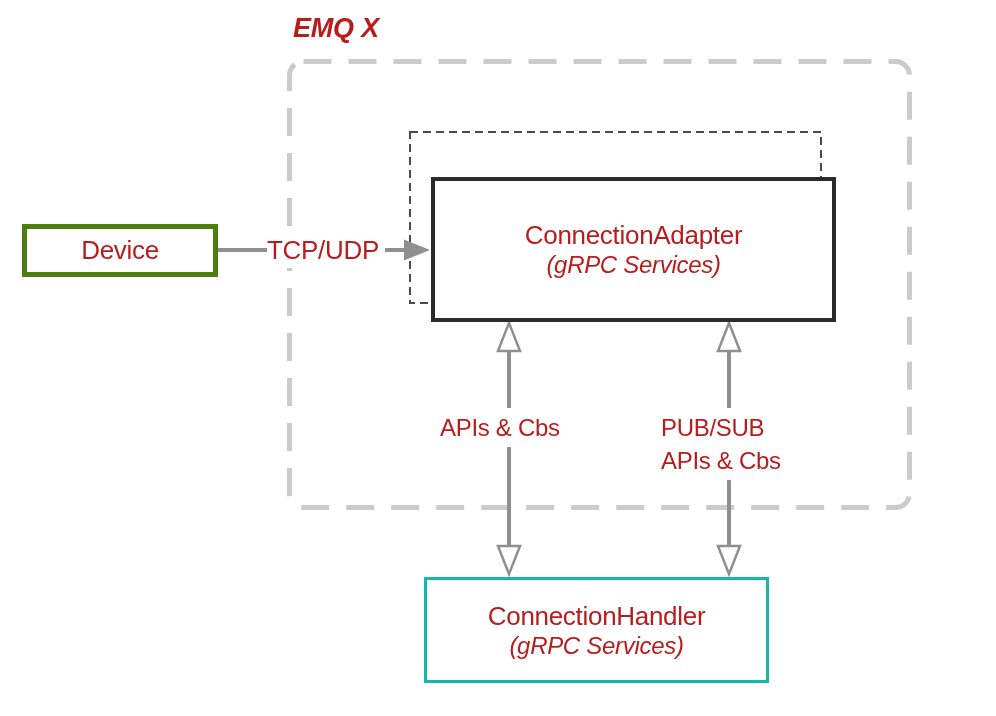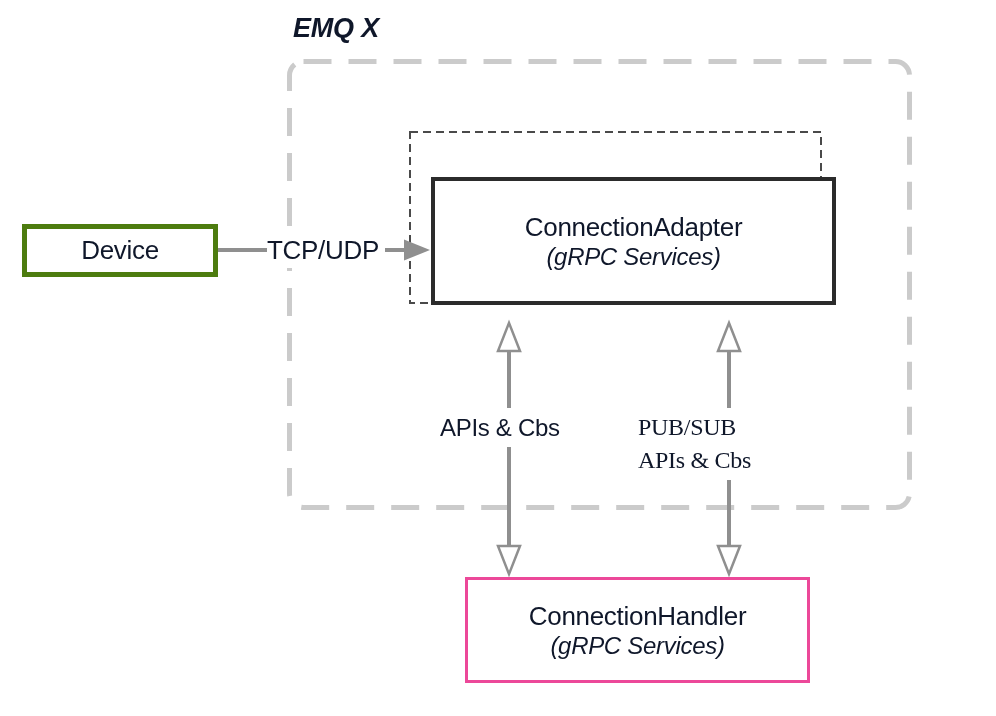--- a/index.html
+++ b/index.html
@@ -2,47 +2,47 @@
 <html><head>
 <meta charset="utf-8">
 <style>
   html, body { margin: 0; padding: 0; background: #ffffff; }
   .canvas {
     position: relative;
     width: 996px;
     height: 716px;
     background: #ffffff;
     font-family: "Liberation Sans", "DejaVu Sans", sans-serif;
-    color: #0f172a;
+    color: #b91c1c;
     overflow: hidden;
   }
   svg.connectors { position: absolute; left: 0; top: 0; }
 
   .node {
     position: absolute;
     background: #ffffff;
     display: flex;
     flex-direction: column;
     align-items: center;
     justify-content: center;
     box-sizing: border-box;
     letter-spacing: -0.3px;
   }
   .node.device {
     left: 22px; top: 224px; width: 196px; height: 53px;
     border: 5px solid #4d7c0f;
     font-size: 27px;
   }
   .node.adapter {
-    left: 431px; top: 177px; width: 405px; height: 128px;
+    left: 431px; top: 177px; width: 405px; height: 145px;
     border: 4px solid #2b2b2b;
   }
   .node.handler {
-    left: 465px; top: 577px; width: 345px; height: 106px;
-    border: 3px solid #ec4899;
+    left: 424px; top: 577px; width: 345px; height: 106px;
+    border: 3px solid #14b8a6;
   }
   .node-title { font-size: 26px; }
   .node-subtitle { font-size: 24px; font-style: italic; }
 
   .tag {
     position: absolute;
     font-weight: bold;
     font-style: italic;
     letter-spacing: -0.2px;
   }
@@ -57,21 +57,21 @@
   }
   .edge-label.tcpudp {
     left: 267px; top: 233px; width: 118px;
     font-size: 26px; padding: 2px 0;
   }
   .edge-label.vert {
     top: 408px; width: 140px;
     font-size: 24px; line-height: 33px; padding: 3px 0;
   }
   .edge-label.socket { left: 440px; }
-  .edge-label.pubsub { left: 638px; font-family: Liberation Serif, serif; }
+  .edge-label.pubsub { left: 661px; }
 </style>
 </head>
 <body>
 
 <div class="canvas">
 
   <svg class="connectors" width="996" height="716" viewBox="0 0 996 716">
 
     <rect x="289.5" y="61.5" width="620" height="446" rx="14" fill="none" stroke="#cbcbcb" stroke-width="5" stroke-dasharray="28 17"></rect>
 

